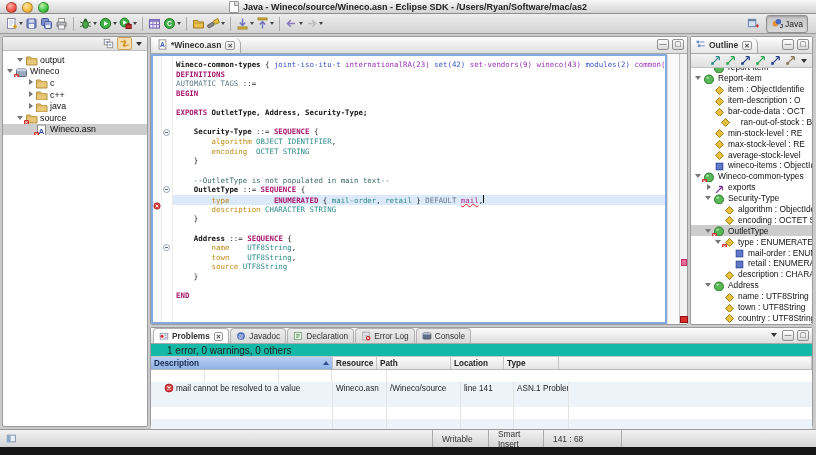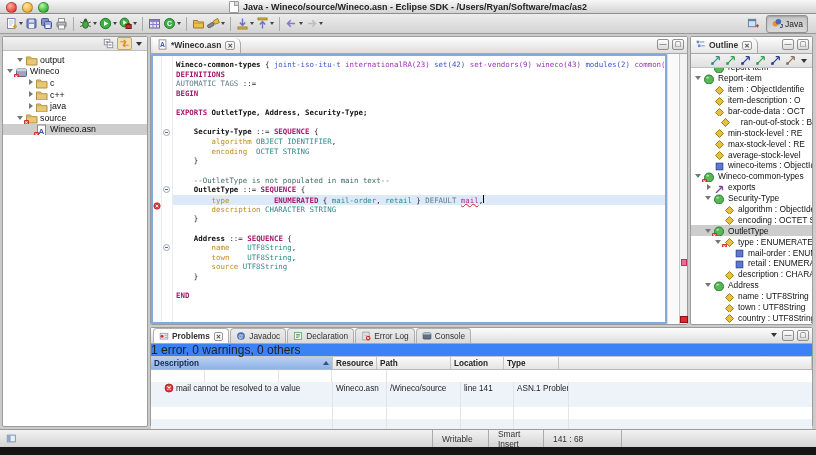--- a/index.html
+++ b/index.html
@@ -97,22 +97,22 @@
   .rmark{position:absolute;left:1px;width:4px;height:5px;background:#ef6a9a;border:1px solid #c03060;}
   .rerr{position:absolute;left:0px;bottom:1px;width:5.5px;height:5.5px;background:#dd2c2c;border:1px solid #8e1010;}
   
   .probtabs{height:15px;background:linear-gradient(#fdfdfd,#dedede);border-bottom:1px solid #a8a8a8;
      display:flex;align-items:flex-end;padding-left:2px;position:relative;}
   .probtab{display:flex;align-items:center;gap:3px;height:14px;padding:0 5px;font-size:8.3px;color:#333;
      border:1px solid #b0b0b0;border-bottom:none;border-top-left-radius:4px;border-top-right-radius:4px;
      background:linear-gradient(#ececec,#dadada);margin-right:1px;}
   .probtab svg{width:10px;height:10px;}
   .probtab.active{background:#fff;font-weight:bold;}
-  .summary{height:12px;background:#3b82f6;border-bottom:1px solid #c8c8c8;font-size:12px;color:#222;
-     display:flex;align-items:center;padding-left:0;}
+  .summary{height:12px;background:#14b8a6;border-bottom:1px solid #c8c8c8;font-size:10px;color:#222;
+     display:flex;align-items:center;padding-left:16px;}
   .tblhead{height:12px;display:flex;background:linear-gradient(#fbfbfb,#e4e4e4);border-bottom:1px solid #b8b8b8;}
   .th{font-size:8.2px;font-weight:bold;color:#222;padding:0 3px;border-right:1px solid #c4c4c4;
      display:flex;align-items:center;box-sizing:border-box;}
   .th.sorted{background:linear-gradient(#b9cff2,#8fb2e6);color:#15294e;position:relative;}
   .th.sorted::after{content:"";position:absolute;right:3px;top:4px;border-bottom:4px solid #30508a;border-left:3px solid transparent;border-right:3px solid transparent;}
   .trowp{height:12.2px;display:flex;align-items:center;}
   .trowp.alt{background:#eef3fa;}
   .td{font-size:8.2px;color:#222;padding:0 3px;border-right:1px solid #e4e4e4;height:100%;
      display:flex;align-items:center;box-sizing:border-box;overflow:hidden;white-space:nowrap;}
   .td svg{width:10px;height:10px;flex:0 0 10px;margin-right:2px;}

